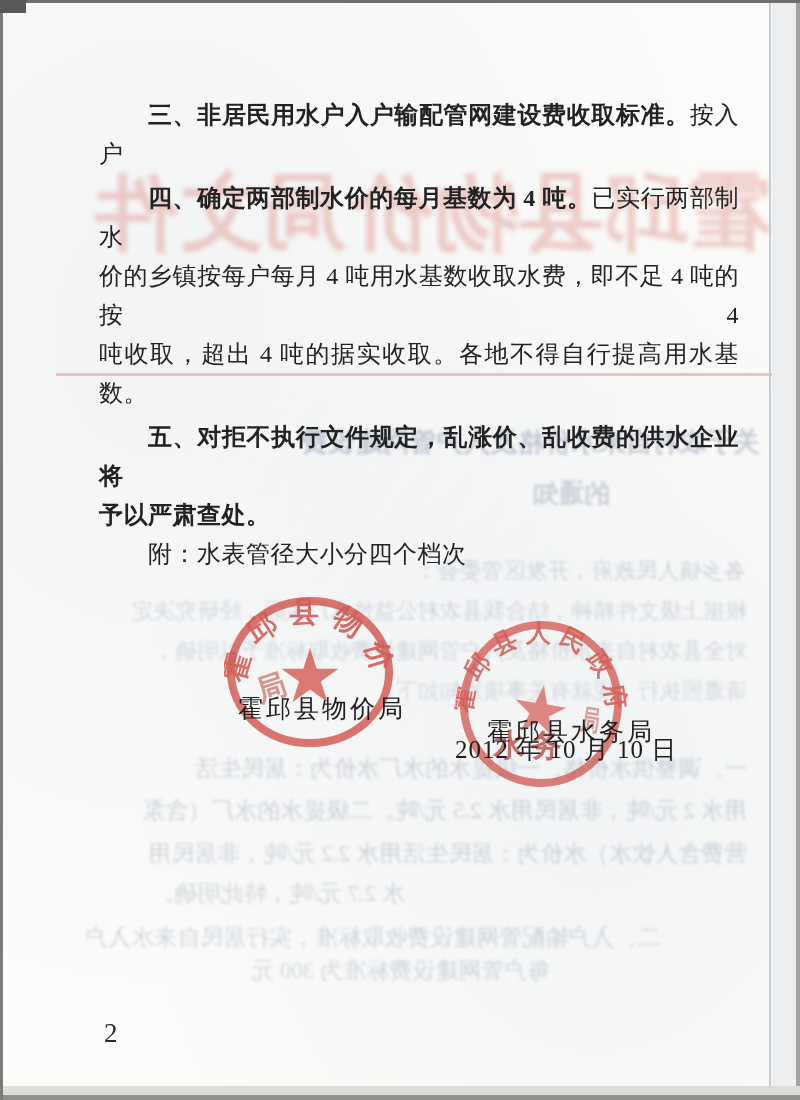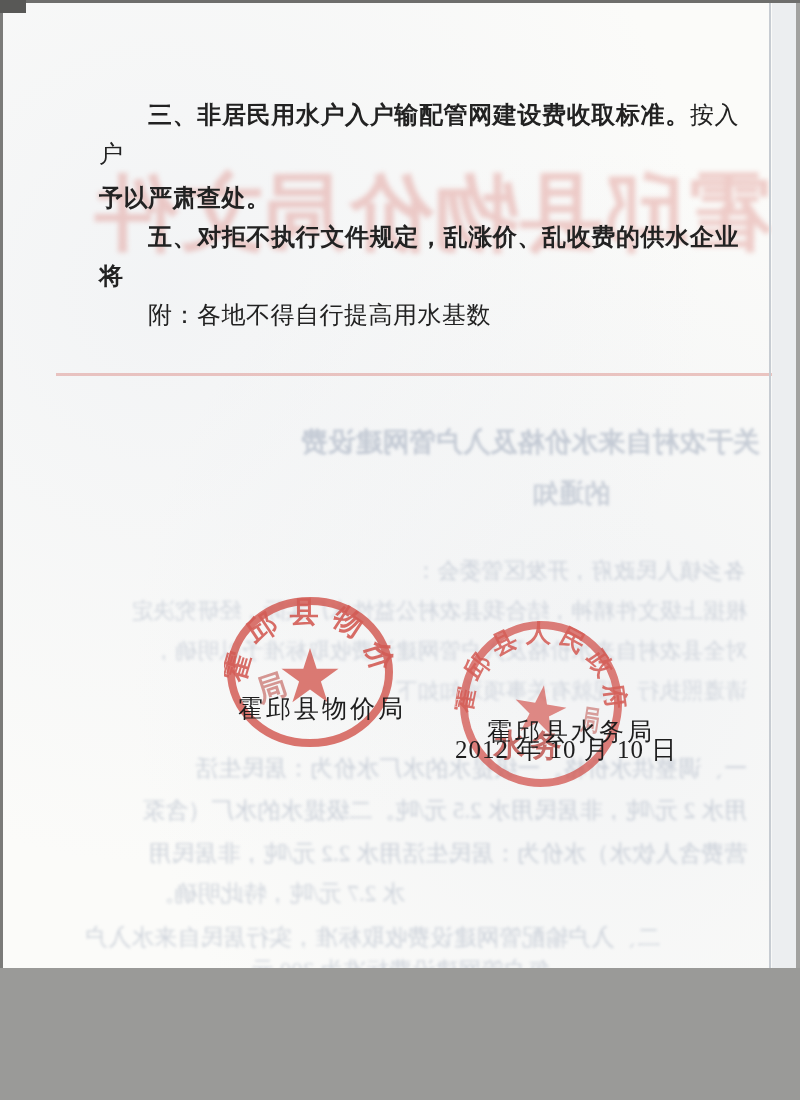--- a/index.html
+++ b/index.html
@@ -1,17 +1,17 @@
 <!DOCTYPE html>
 <html><head>
 <meta charset="utf-8">
 <style>
   html,body{margin:0;padding:0;background:#9a9a98;}
   #scan{
-    position:relative;width:800px;height:968px;overflow:hidden;
+    position:relative;width:800px;height:1100px;overflow:hidden;
     background:
       radial-gradient(ellipse at 20% 30%, rgba(226,230,238,.35), transparent 60%),
       radial-gradient(ellipse at 75% 70%, rgba(222,226,234,.30), transparent 55%),
       #fbfbf9;
     font-family:"Liberation Serif","DejaVu Serif",serif;
   }
   
   .edge{position:absolute;}
   #edge-top{left:0;top:0;width:800px;height:3px;background:#6e6e6c;}
   #edge-left{left:0;top:0;width:3px;height:1100px;background:#7b7b79;}
@@ -80,28 +80,33 @@
       <div class="bleed-gray mirror" style="left: 75px; top: 838px; width: 672px; font-size: 23px; opacity: 0.45;">营费含人饮水）水价为：居民生活用水 2.2 元/吨，非居民用</div>
       <div class="bleed-gray mirror" style="left: 75px; top: 878px; width: 330px; font-size: 23px; opacity: 0.42;">水 2.7 元/吨，特此明确。</div>
       <div class="bleed-gray mirror" style="left: 85px; top: 922px; width: 575px; font-size: 23px; opacity: 0.42;">二、入户输配管网建设费收取标准，实行居民自来水入户</div>
       <div class="bleed-gray mirror" style="left: 185px; top: 955px; width: 365px; font-size: 23px; opacity: 0.4;">每户管网建设费标准为 300 元</div>
     </div>
 
   <div id="body-text">
       <div class="para gap">
         <div class="line full indent"><span class="seg bold">三、非居民用水户入户输配管网建设费收取标准。</span><span class="seg">按入户</span></div>
       </div>
+      <div class="para gap">
+        <div class="line full indent"><span class="seg bold">四、确定两部制水价的每月基数为 4 吨。</span><span class="seg">已实行两部制水</span></div>
+        <div class="line full"><span class="seg">价的乡镇按每户每月 4 吨用水基数收取水费，即不足 4 吨的按 4</span></div>
+        <div class="line"><span class="seg">吨收取，超出 4 吨的据实收取。各地不得自行提高用水基数。</span></div>
+      </div>
       <div class="para">
+        <div class="line full indent"><span class="seg bold">五、对拒不执行文件规定，乱涨价、乱收费的供水企业将</span></div>
         <div class="line"><span class="seg bold">予以严肃查处。</span></div>
-        <div class="line full indent"><span class="seg bold">五、对拒不执行文件规定，乱涨价、乱收费的供水企业将</span></div>
       </div>
       <div class="para">
       </div>
       <div class="para">
-        <div class="line indent"><span class="seg">附：各地不得自行提高用水基数</span></div>
+        <div class="line indent"><span class="seg">附：水表管径大小分四个档次</span></div>
       </div>
     </div>
 
   <svg class="seal" id="seal-left" style="left:224px;top:596px;" width="172" height="156" viewBox="0 0 172 156">
     <ellipse cx="86" cy="76" rx="79" ry="71" fill="none" stroke="#cf4840" stroke-width="8" opacity=".85"></ellipse>
     <path id="arcL" d="M 24,98 A 64,58 0 1 1 148,98" fill="none"></path>
     <text font-size="29" font-weight="bold" fill="#cf4840" letter-spacing="11" opacity=".9">
       <textPath href="#arcL" startOffset="10">霍邱县物价局</textPath>
     </text>
     <g transform="translate(86,82)">

